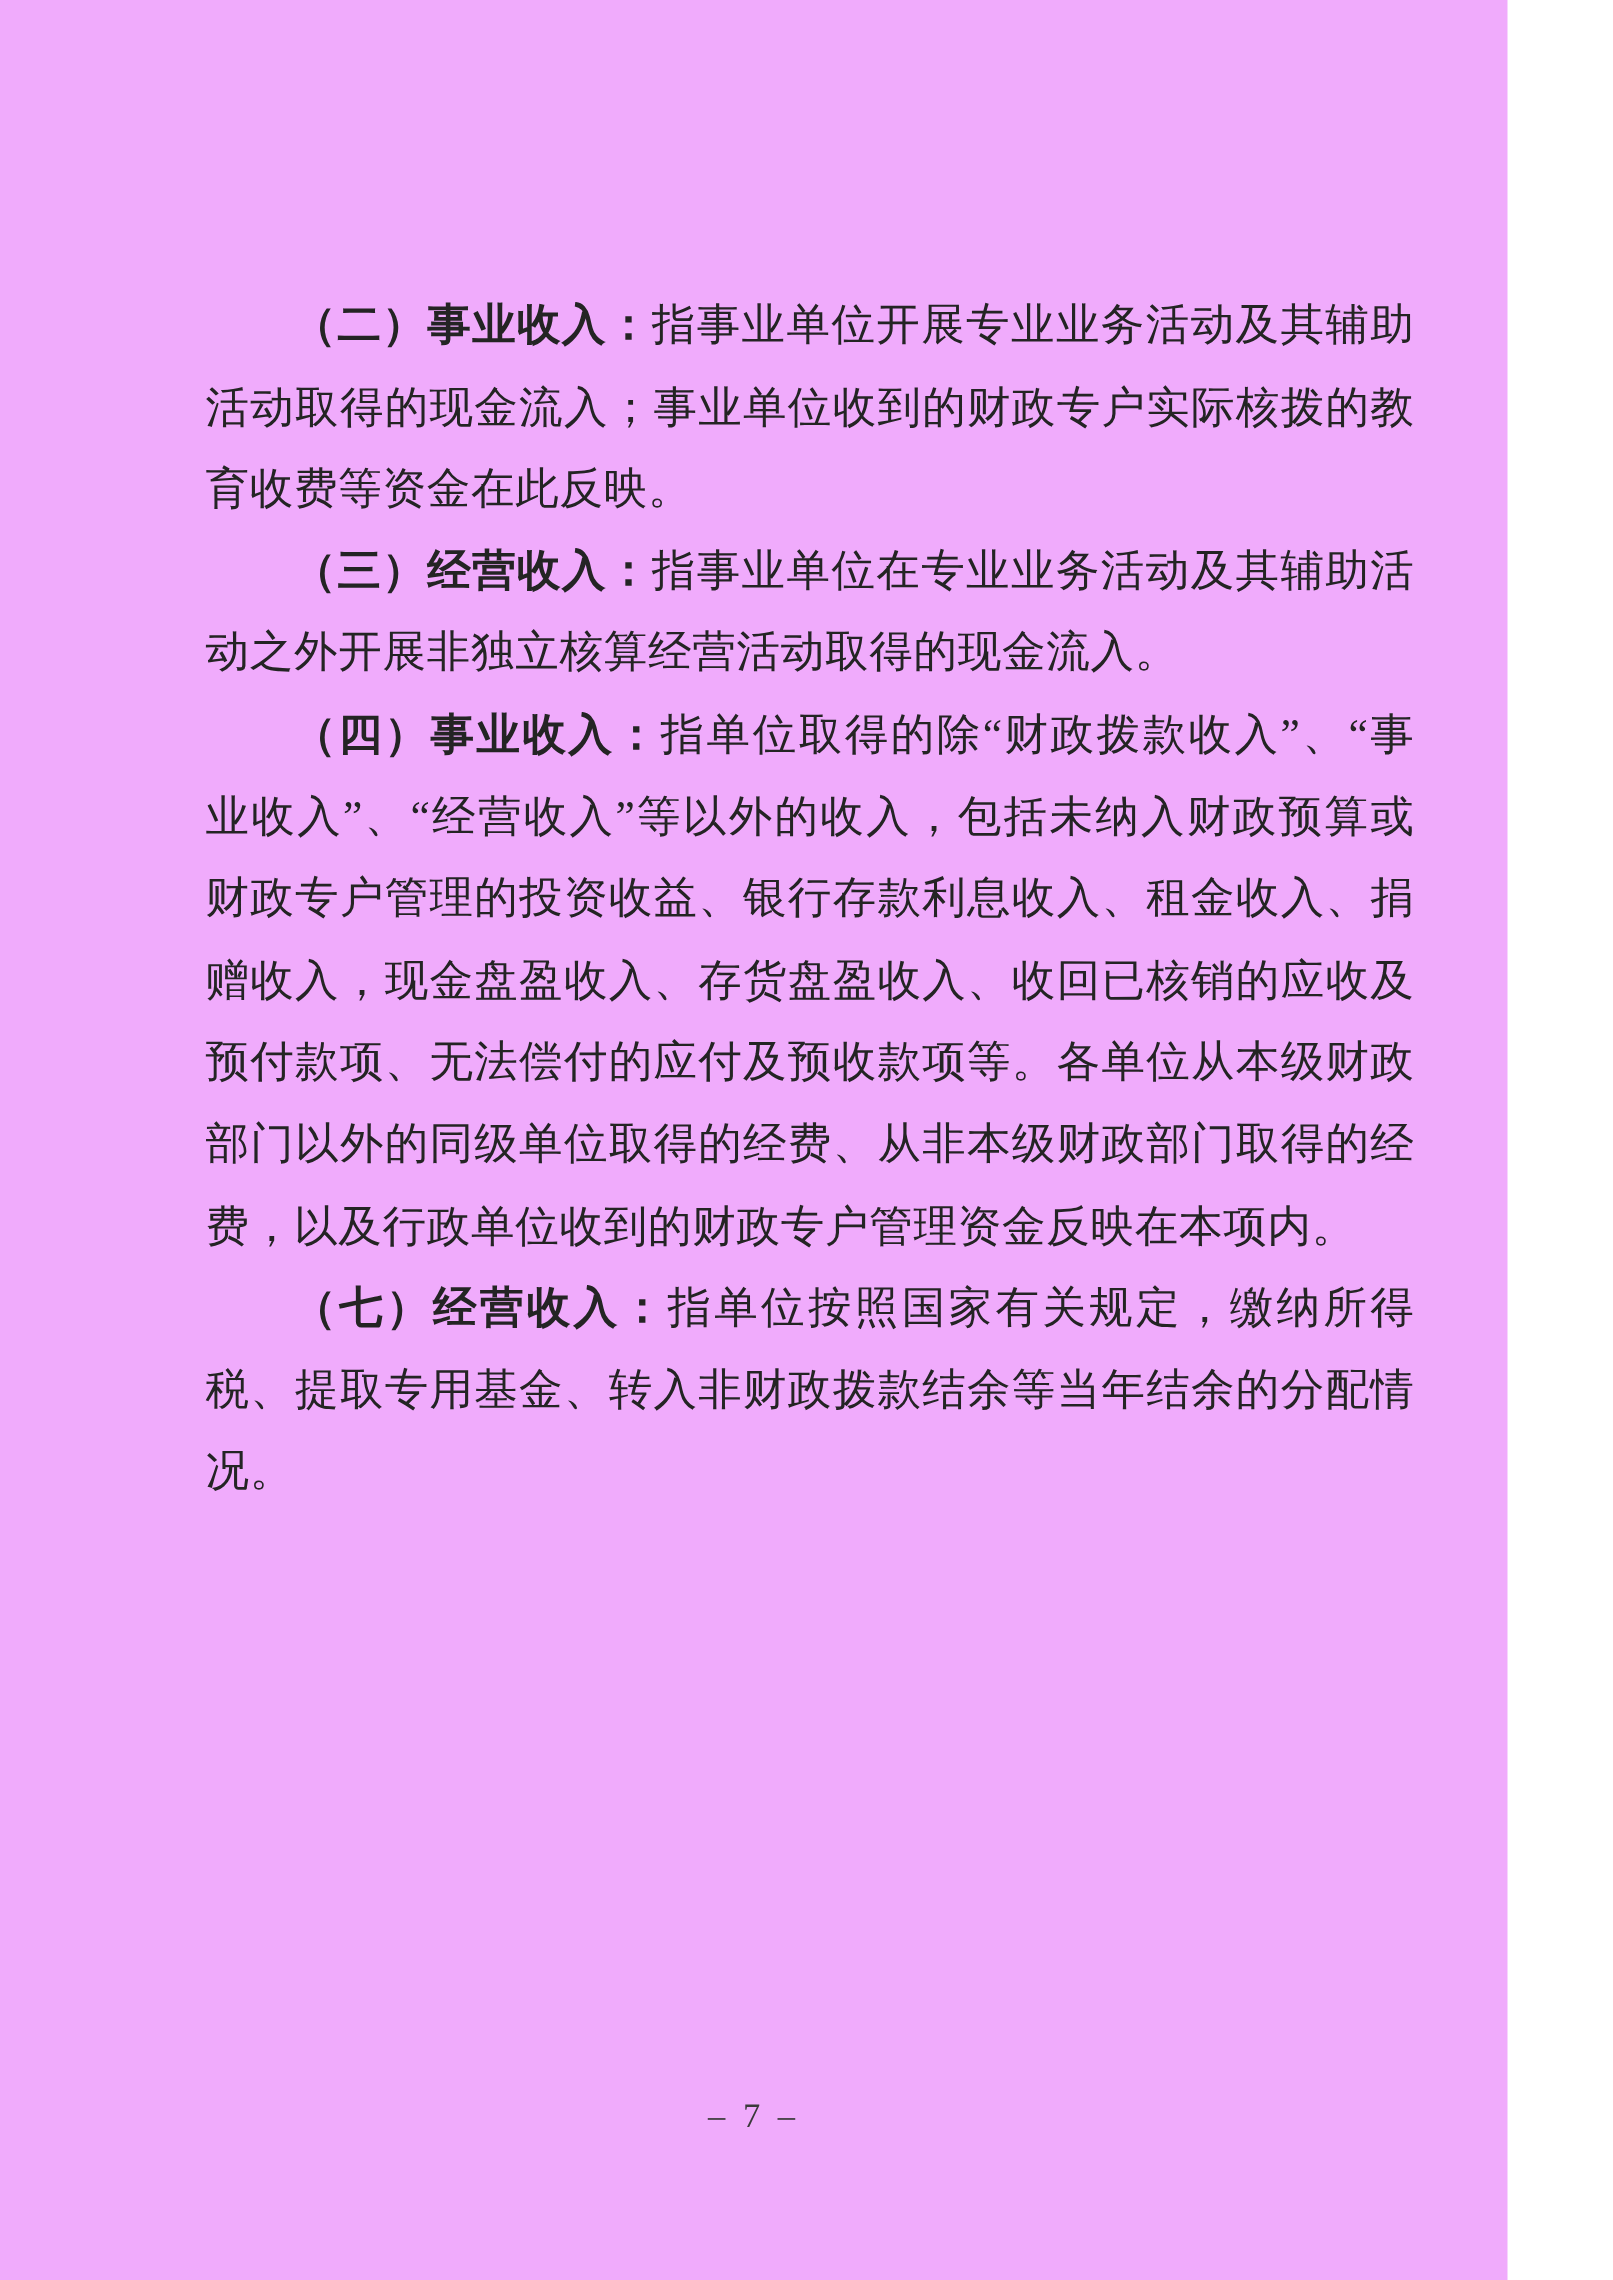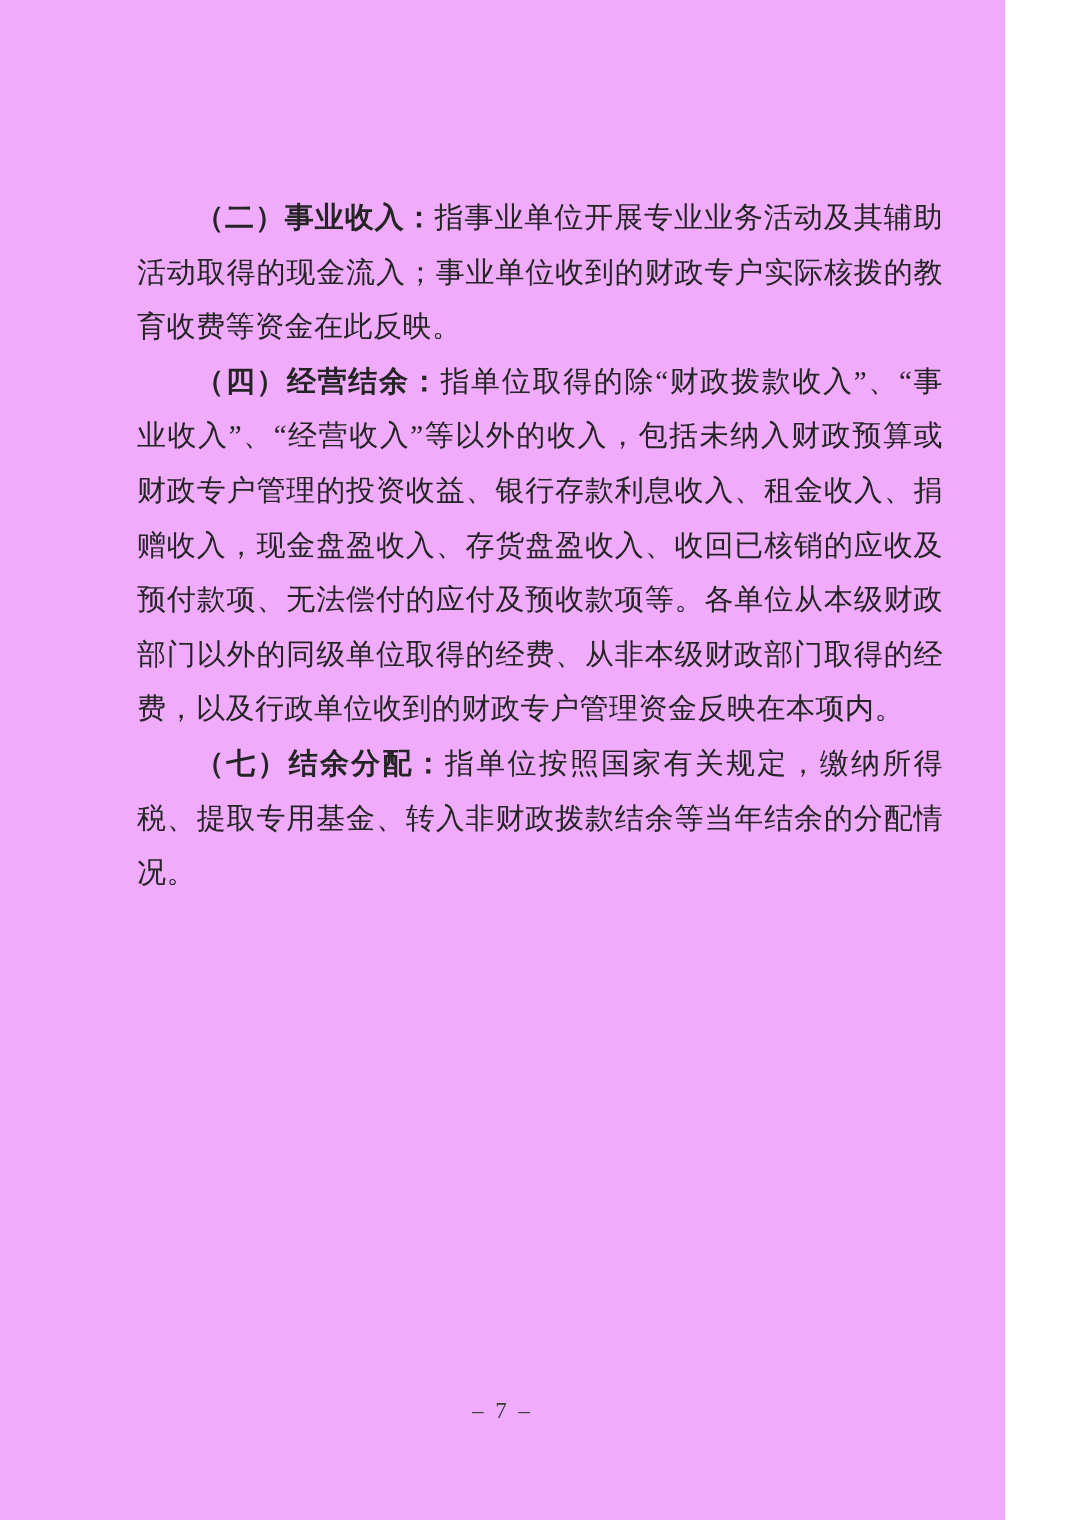--- a/index.html
+++ b/index.html
@@ -42,24 +42,25 @@
   }
 </style>
 </head>
 <body>
 
 <div class="page">
   <div class="content">
 
     <p class="para"><span class="head">（二）事业收入：</span><span>指事业单位开展专业业务活动及其辅助活动取得的现金流入；事业单位收到的财政专户实际核拨的教育收费等资金在此反映。</span></p>
 
+    <p class="para"><span class="head">（三）经营收入：</span><span>指事业单位在专业业务活动及其辅助活动之外开展非独立核算经营活动取得的现金流入。</span></p>
 
-    <p class="para"><span class="head">（四）经营结余：</span><span>指单位取得的除“财政拨款收入”、“事业收入”、“经营收入”等以外的收入，包括未纳入财政预算或财政专户管理的投资收益、银行存款利息收入、租金收入、捐赠收入，现金盘盈收入、存货盘盈收入、收回已核销的应收及预付款项、无法偿付的应付及预收款项等。各单位从本级财政部门以外的同级单位取得的经费、从非本级财政部门取得的经费，以及行政单位收到的财政专户管理资金反映在本项内。</span></p>
+    <p class="para"><span class="head">（四）事业收入：</span><span>指单位取得的除“财政拨款收入”、“事业收入”、“经营收入”等以外的收入，包括未纳入财政预算或财政专户管理的投资收益、银行存款利息收入、租金收入、捐赠收入，现金盘盈收入、存货盘盈收入、收回已核销的应收及预付款项、无法偿付的应付及预收款项等。各单位从本级财政部门以外的同级单位取得的经费、从非本级财政部门取得的经费，以及行政单位收到的财政专户管理资金反映在本项内。</span></p>
 
 
 
-    <p class="para"><span class="head">（七）结余分配：</span><span>指单位按照国家有关规定，缴纳所得税、提取专用基金、转入非财政拨款结余等当年结余的分配情况。</span></p>
+    <p class="para"><span class="head">（七）经营收入：</span><span>指单位按照国家有关规定，缴纳所得税、提取专用基金、转入非财政拨款结余等当年结余的分配情况。</span></p>
 
 
   </div>
 
   <div class="footer">– 7 –</div>
 </div>
 
 </body></html>

